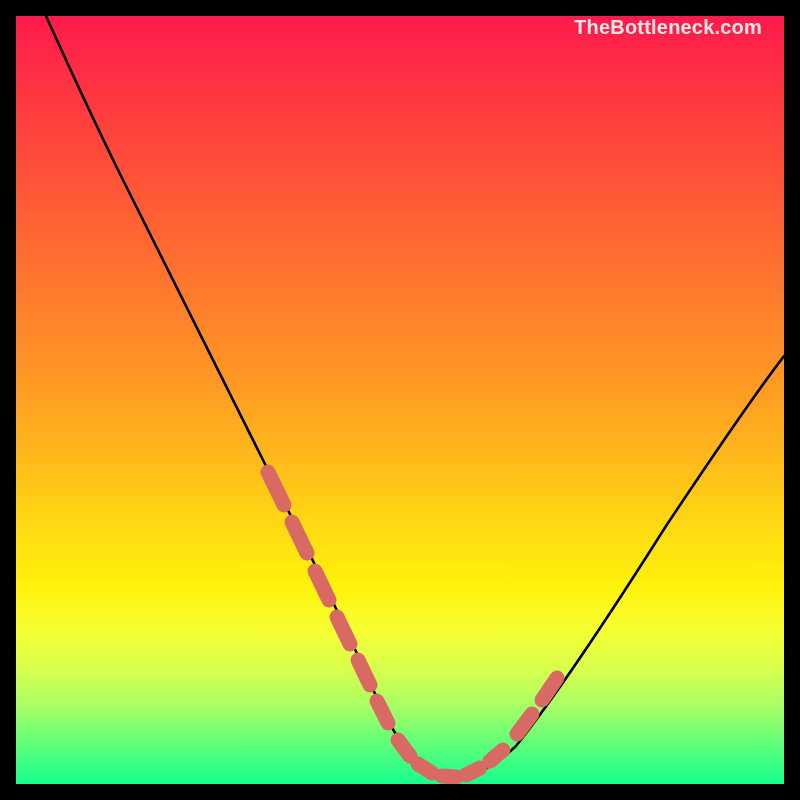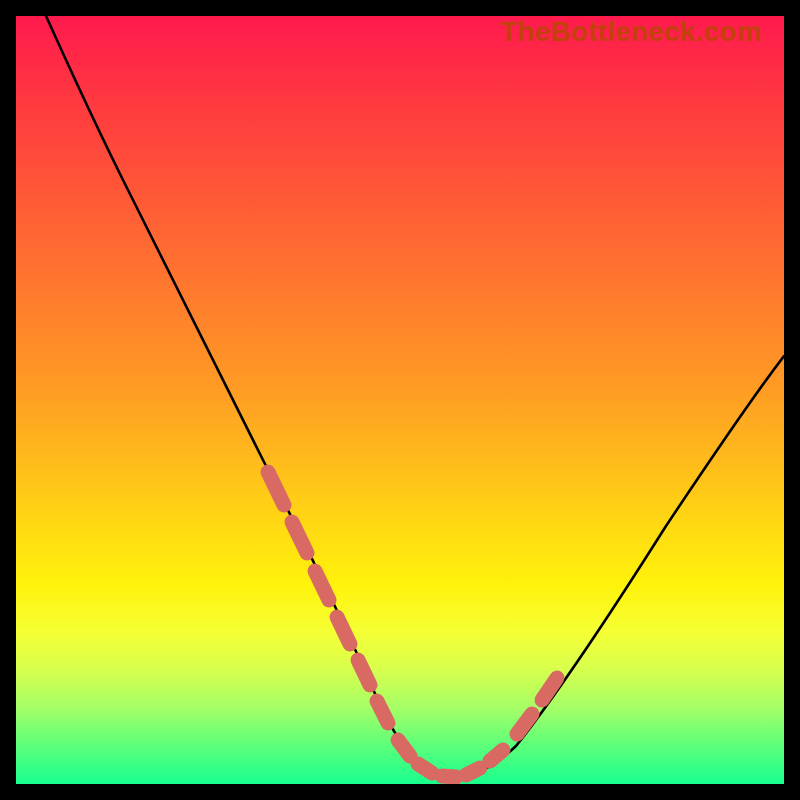--- a/index.html
+++ b/index.html
@@ -40,22 +40,22 @@
       #d8ff4d 85%,
       #a6ff66 90%,
       #5cff7a 95%,
       #18ff8e 100%
     );
   }
   .attribution {
     position: absolute;
     top: 0px;
     right: 22px;
-    color: #c2410c;
-    font-size: 28px;
+    color: #e5e5e5;
+    font-size: 20px;
     font-weight: 600;
     letter-spacing: 0.2px;
     user-select: none;
   }
   svg.overlay {
     position: absolute;
     left: 0;
     top: 0;
     width: 768px;
     height: 768px;

